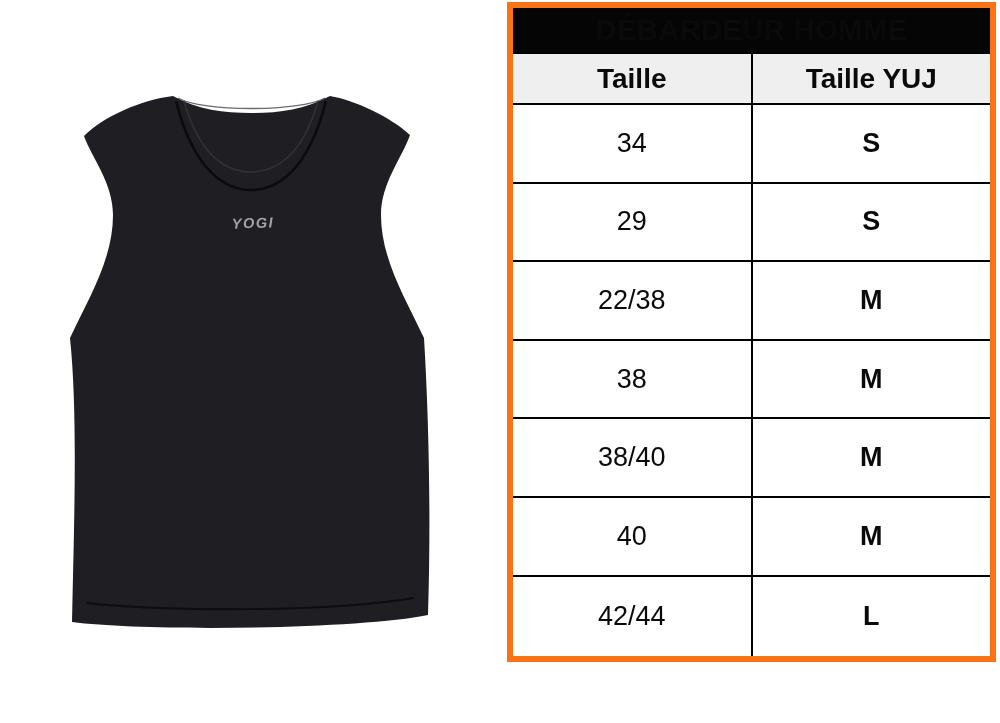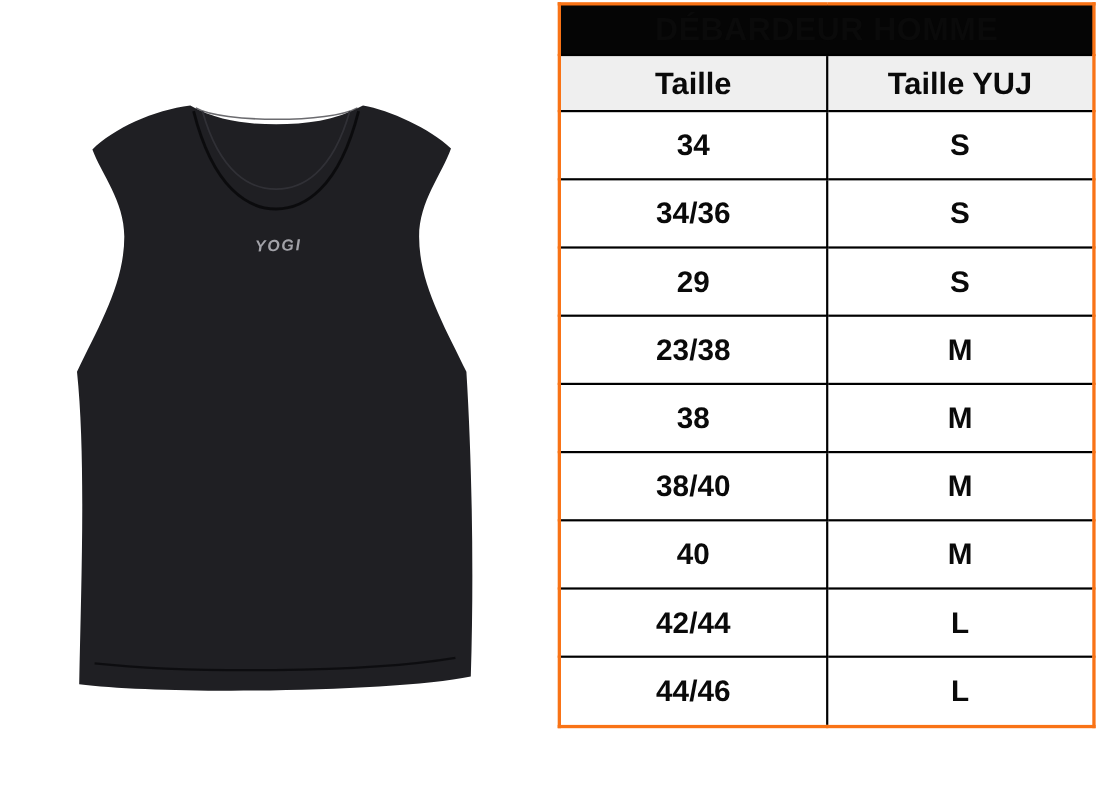--- a/index.html
+++ b/index.html
@@ -13,38 +13,38 @@
     position:absolute;left:0;top:0;width:505px;height:723px;
   }
   .product-panel svg{display:block;}
   
   .chart-panel{
     position:absolute;left:507px;top:2px;width:489px;height:660px;
   }
   table.size-chart{
     width:100%;height:100%;
     border-collapse:collapse;table-layout:fixed;
-    border:3px solid #f97316;
+    border:6px solid #f97316;
   }
   table.size-chart th, table.size-chart td{
     border:2px solid #000;
     text-align:center;vertical-align:middle;
     padding:0;color:#0a0a0a;
   }
   .title-cell{
     background:#050505;color:#ffffff;
     font-weight:bold;font-size:29px;letter-spacing:.5px;
     height:44px;
   }
   .head-cell{
     background:#efefef;
     font-weight:bold;font-size:28px;
     height:49px;
   }
-  td.cell-size{font-size:27px;font-weight:bold;}
+  td.cell-size{font-size:27px;font-weight:normal;}
   td.cell-yuj{font-size:27px;font-weight:bold;}
 </style>
 </head>
 <body>
 
 <div class="product-panel">
   <svg width="505" height="723" viewBox="0 0 505 723">
 
     <path d="M 84 136
          C 103 117 140 100 173 96
@@ -82,46 +82,38 @@
         <th class="head-cell">Taille</th>
         <th class="head-cell">Taille YUJ</th>
       </tr>
     </thead>
     <tbody>
         <tr>
           <td class="cell-size">34</td>
           <td class="cell-yuj">S</td>
         </tr>
         <tr>
-          <td class="cell-size">34/36</td>
-          <td class="cell-yuj">S</td>
-        </tr>
-        <tr>
           <td class="cell-size">29</td>
           <td class="cell-yuj">S</td>
         </tr>
         <tr>
-          <td class="cell-size">23/38</td>
+          <td class="cell-size">22/38</td>
           <td class="cell-yuj">M</td>
         </tr>
         <tr>
           <td class="cell-size">38</td>
           <td class="cell-yuj">M</td>
         </tr>
         <tr>
           <td class="cell-size">38/40</td>
           <td class="cell-yuj">M</td>
         </tr>
         <tr>
           <td class="cell-size">40</td>
           <td class="cell-yuj">M</td>
         </tr>
         <tr>
           <td class="cell-size">42/44</td>
           <td class="cell-yuj">L</td>
         </tr>
-        <tr>
-          <td class="cell-size">44/46</td>
-          <td class="cell-yuj">L</td>
-        </tr>
       </tbody>
   </table>
 </div>
 
 </body></html>

